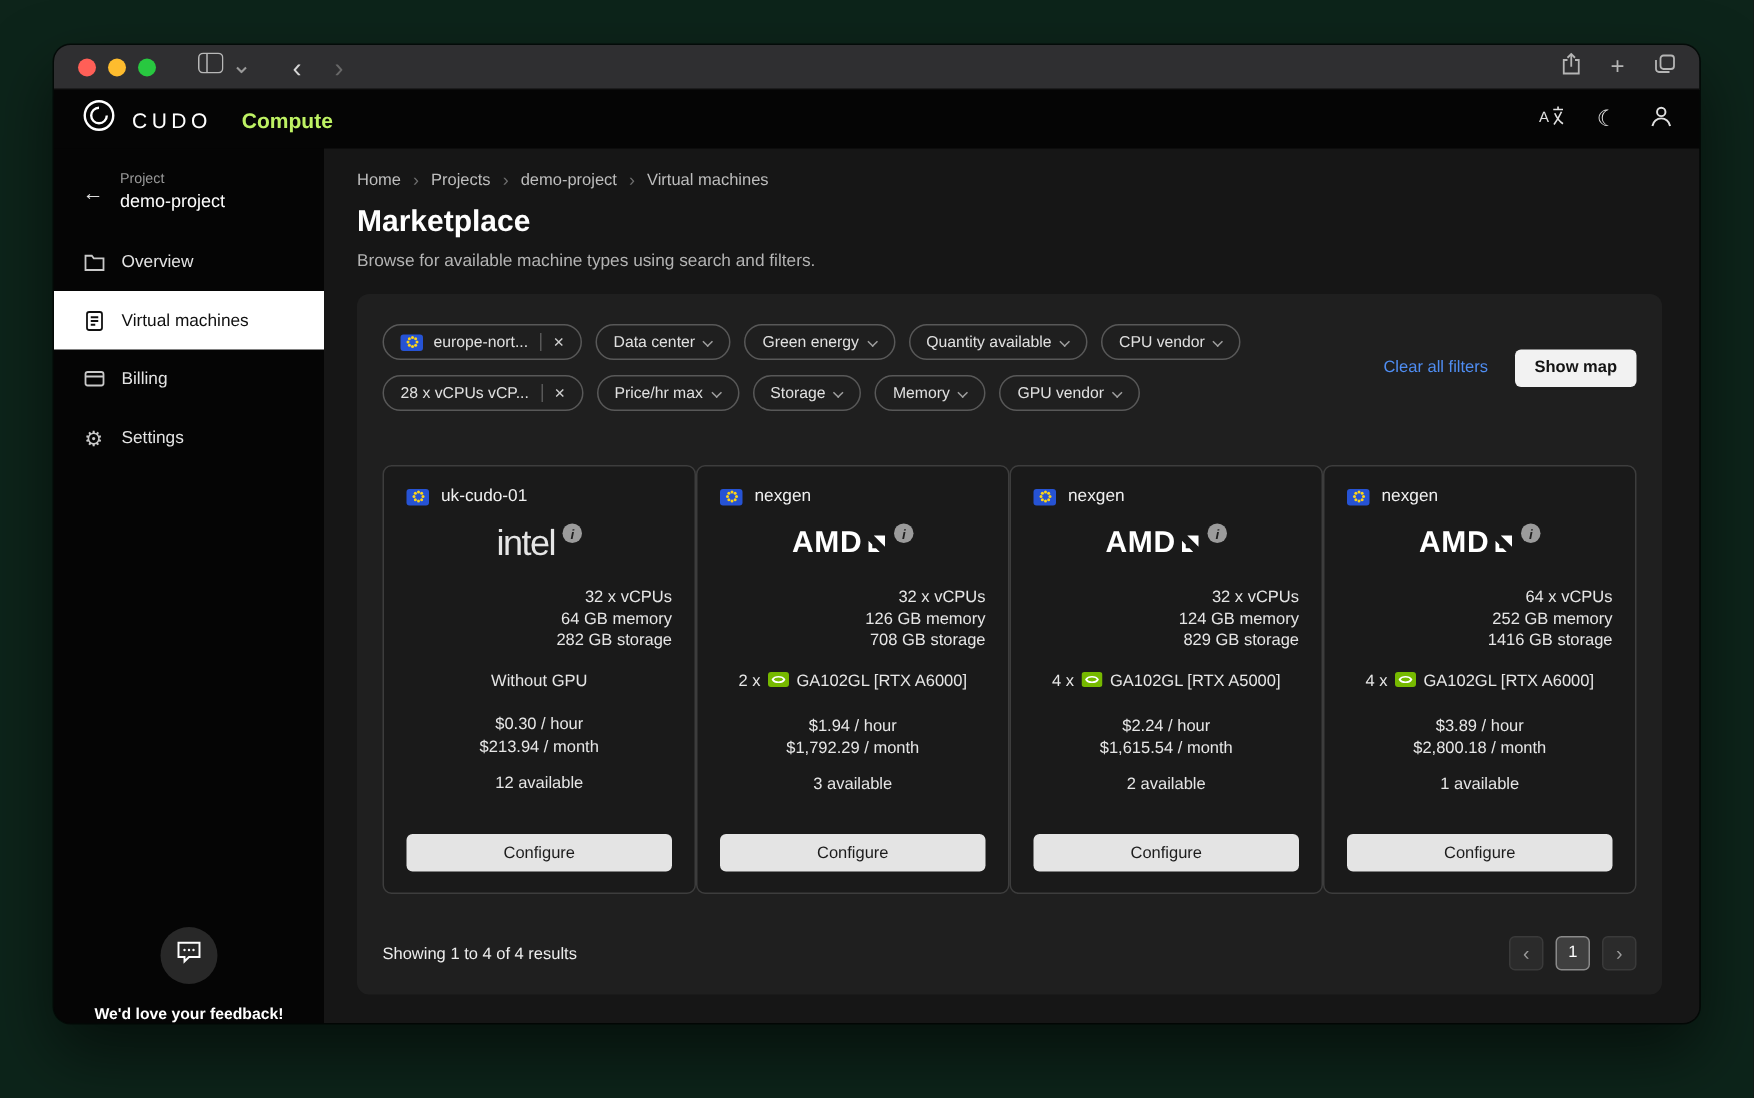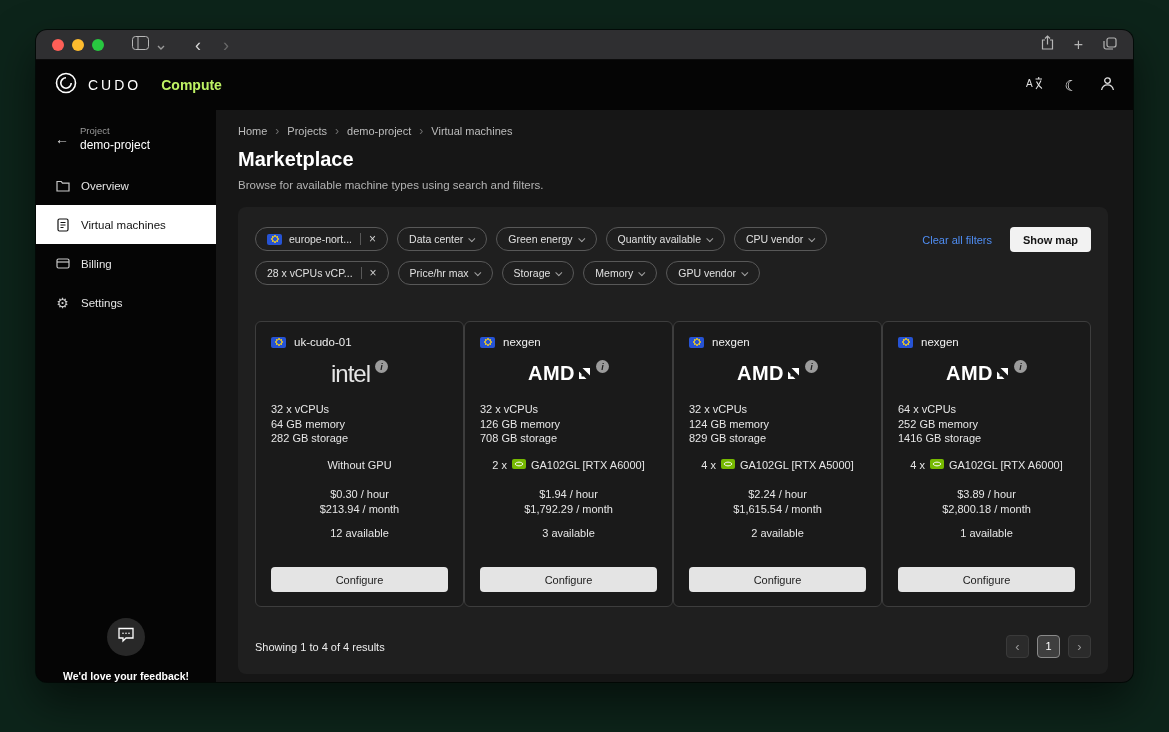--- a/index.html
+++ b/index.html
@@ -10,21 +10,21 @@
   .chrome{height:30px;background:#2f2f31;border-bottom:1px solid #0c0c0c;display:flex;align-items:center;padding:0 16px;flex-shrink:0}
   .lights{display:flex;gap:8px;margin-right:28px}
   .light{width:12px;height:12px;border-radius:50%}
   .light.red{background:#ff5f57}.light.yellow{background:#febc2e}.light.green{background:#28c840}
   .nav-group{display:flex;align-items:center;gap:8px;color:#b5b5b5}
   .nav-back{color:#d6d6d6;font-size:18px;line-height:1;margin-left:22px}
   .nav-fwd{color:#686868;font-size:18px;line-height:1;margin-left:14px}
   .chrome-right{margin-left:auto;display:flex;align-items:center;gap:20px;color:#b5b5b5}
   .plus-glyph{font-size:16px;line-height:1;color:#b5b5b5}
   
-  .app-header{height:50px;background:#050505;display:flex;align-items:center;padding:0 18px;flex-shrink:0}
+  .app-header{height:39px;background:#050505;display:flex;align-items:center;padding:0 18px;flex-shrink:0}
   .brand{font-size:14px;color:#fff;letter-spacing:3px;font-weight:300;margin-left:10px}
   .product{font-size:14px;color:#bef264;font-weight:700;margin-left:20px}
   .header-right{margin-left:auto;display:flex;align-items:center;gap:22px;color:#e0e0e0}
   .moon-glyph{font-size:15px;color:#e5e5e5;line-height:1}
   
   .body-row{flex:1;display:flex;min-height:0}
   .sidebar{width:180px;background:#050505;display:flex;flex-direction:column;flex-shrink:0}
   .main{flex:1;background:#161616;padding:14px 25px 0 22px;overflow:hidden}
   
   .project-row{display:flex;align-items:center;gap:11px;padding:15px 16px 14px 19px;cursor:pointer}
@@ -40,21 +40,21 @@
   .fab{width:38px;height:38px;border-radius:50%;background:#282828;display:flex;align-items:center;justify-content:center;cursor:pointer}
   .feedback-text{font-size:10.5px;font-weight:700;color:#fff}
   
   .breadcrumb{display:flex;align-items:center;gap:8px;font-size:11px;color:#bdbdbd}
   .crumb{cursor:pointer}
   .crumb-sep{color:#6f6f6f;font-size:12px}
   .page-title{font-size:20px;font-weight:700;color:#fff;margin-top:10px}
   .page-subtitle{font-size:11.5px;color:#b3b3b3;margin-top:8px}
   
   .panel{margin-top:16px;background:#1f1f1f;border-radius:8px;padding:20px 17px 16px;height:467px;display:flex;flex-direction:column}
-  .filters-bar{display:flex;justify-content:space-between;align-items:flex-start}
+  .filters-bar{display:flex;justify-content:space-between;align-items:center}
   .chip-rows{display:flex;flex-direction:column;gap:10px}
   .chip-row{display:flex;gap:9px}
   .chip{display:inline-flex;align-items:center;gap:7px;height:24px;padding:0 11px;border:1px solid #585858;border-radius:13px;font-size:10.5px;color:#e0e0e0;background:transparent;cursor:pointer;white-space:nowrap}
   .chip-x{border-left:1px solid #585858;padding-left:8px;margin-left:1px;color:#cfcfcf;font-size:12px;line-height:1;cursor:pointer}
   .chev{width:5px;height:5px;border-left:1.4px solid #a0a0a0;border-bottom:1.4px solid #a0a0a0;transform:rotate(-45deg) translateY(-1px);display:inline-block}
   .filter-actions{display:flex;align-items:center;gap:18px}
   .clear-link{color:#4f8df2;font-size:11px;cursor:pointer;font-weight:500}
   .show-map{background:#f2f2f2;color:#141414;font-size:11px;height:25px;padding:0 13px;border-radius:4px;border:none;font-weight:700;cursor:pointer}
   
   .eu{width:15px;height:11px;background:#2653d4;border-radius:2px;position:relative;display:inline-block;flex-shrink:0}
@@ -63,21 +63,21 @@
   .info{width:13px;height:13px;border-radius:50%;background:#9b9b9b;color:#202020;font-size:9px;font-weight:700;font-style:italic;display:inline-flex;align-items:center;justify-content:center;margin-top:-1px;cursor:pointer;flex-shrink:0}
   
   .cards{display:flex;margin-top:36px}
   .card{flex:1;background:#1a1a1a;border:1px solid #3d3d3d;border-radius:6px;padding:14px 15px;display:flex;flex-direction:column;height:286px}
   .card-head{display:flex;align-items:center;gap:8px}
   .dc-name{font-size:11.5px;color:#f0f0f0;font-weight:500}
   .logo-row{display:flex;justify-content:center;align-items:flex-start;gap:5px;margin-top:13px;height:32px}
   .intel-logo{font-size:24px;color:#e5e5e5;font-weight:500;letter-spacing:-1px;line-height:26px}
   .amd-logo{display:flex;align-items:flex-end;gap:3px;font-size:20px;font-weight:700;color:#fff;letter-spacing:.5px;line-height:24px}
   .amd-arrow{margin-bottom:5px}
-  .specs{margin-top:9px;text-align:left;font-size:11px;color:#e6e6e6;line-height:14.5px}
+  .specs{margin-top:9px;text-align:right;font-size:11px;color:#e6e6e6;line-height:14.5px}
   .gpu-line{margin-top:13px;font-size:11px;color:#e6e6e6;display:flex;align-items:center;justify-content:center;gap:5px}
   .prices{margin-top:16px;text-align:center;font-size:11px;color:#e6e6e6;line-height:15.5px}
   .avail{margin-top:9px;text-align:center;font-size:11px;color:#e6e6e6}
   .configure{margin-top:auto;height:25px;background:#e4e4e4;border:none;border-radius:4px;font-size:11px;color:#1c1c1c;font-weight:500;cursor:pointer;width:100%}
   
   .results-row{display:flex;justify-content:space-between;align-items:center;margin-top:auto}
   .results-text{font-size:11px;color:#ededed}
   .pagination{display:flex;gap:8px}
   .pagebtn{width:23px;height:23px;border-radius:4px;background:#2b2b2b;border:1px solid #3a3a3a;color:#9a9a9a;font-size:13px;display:flex;align-items:center;justify-content:center;cursor:pointer;line-height:1}
   .pagebtn.current{background:#3f3f3f;border-color:#8a8a8a;color:#fff;font-size:11px}

